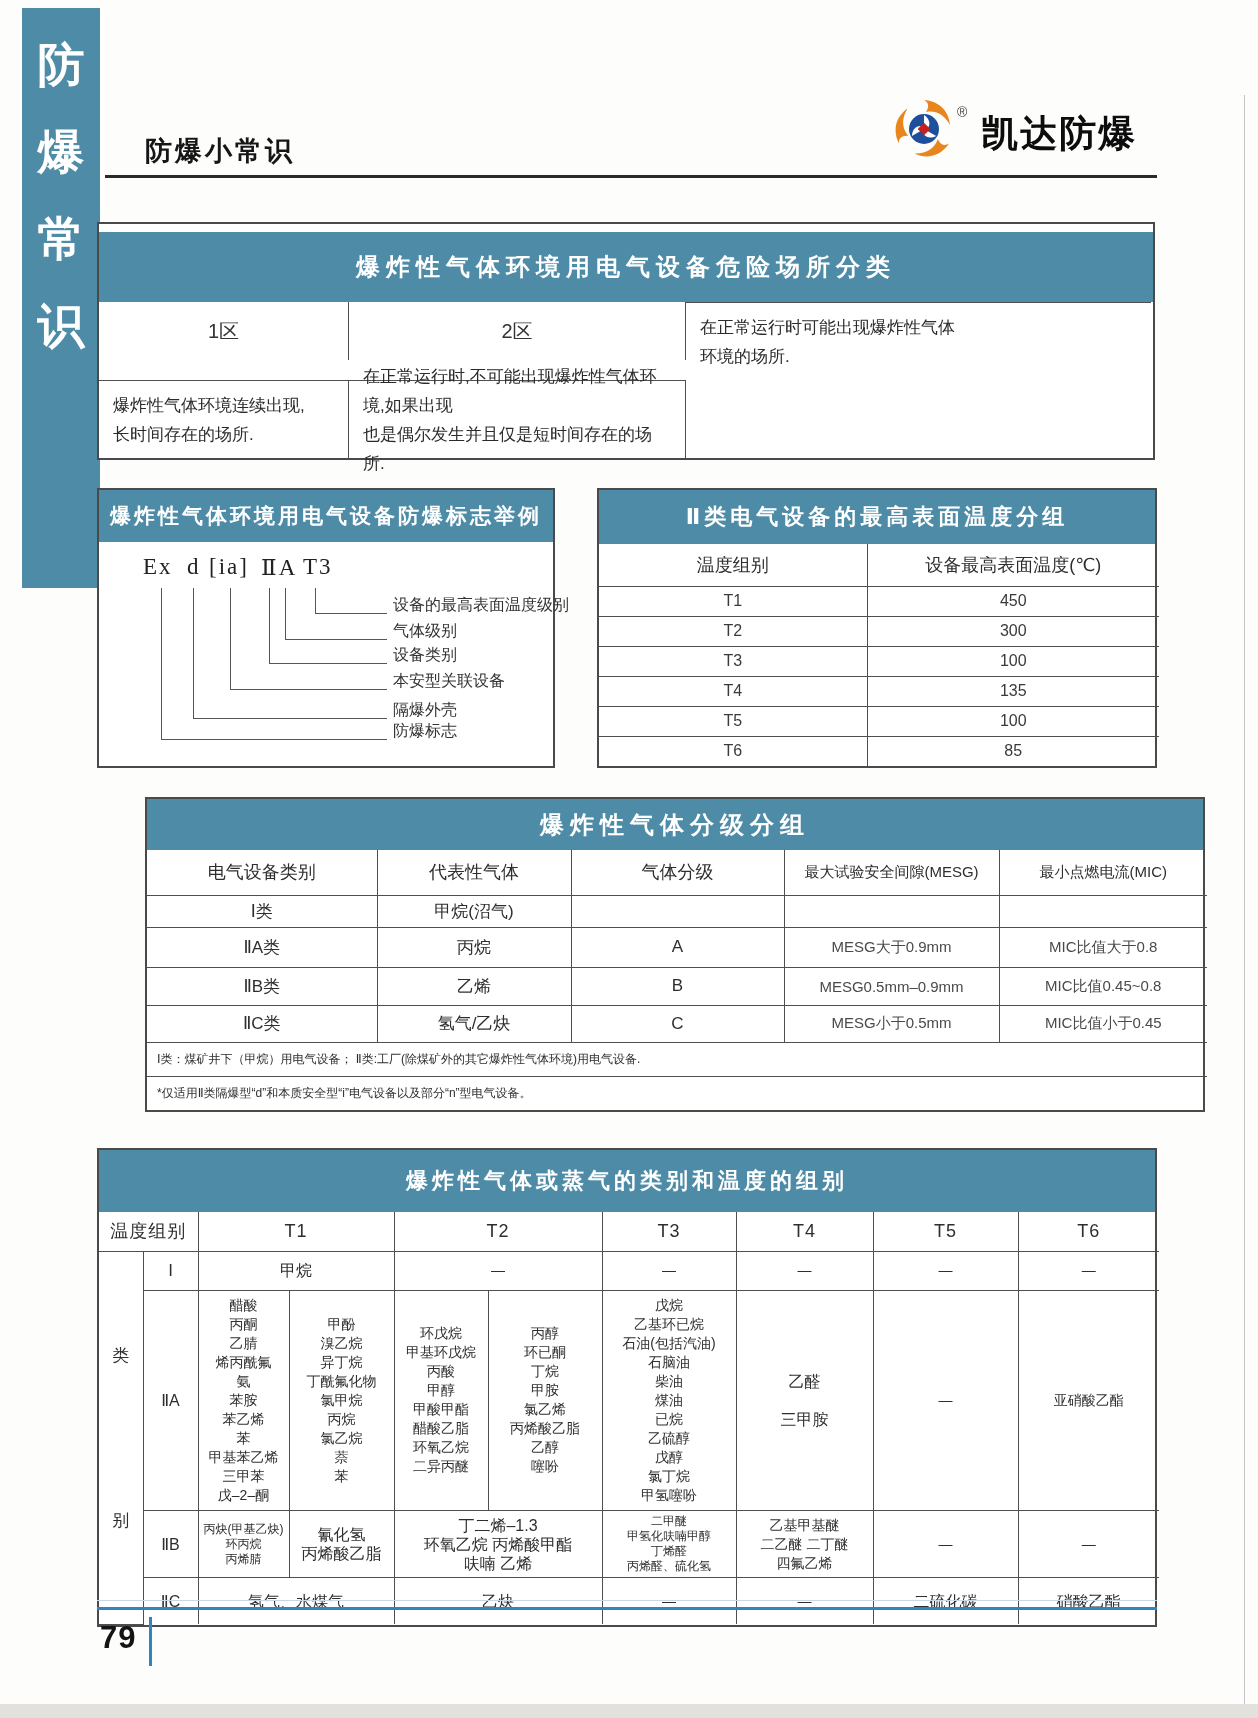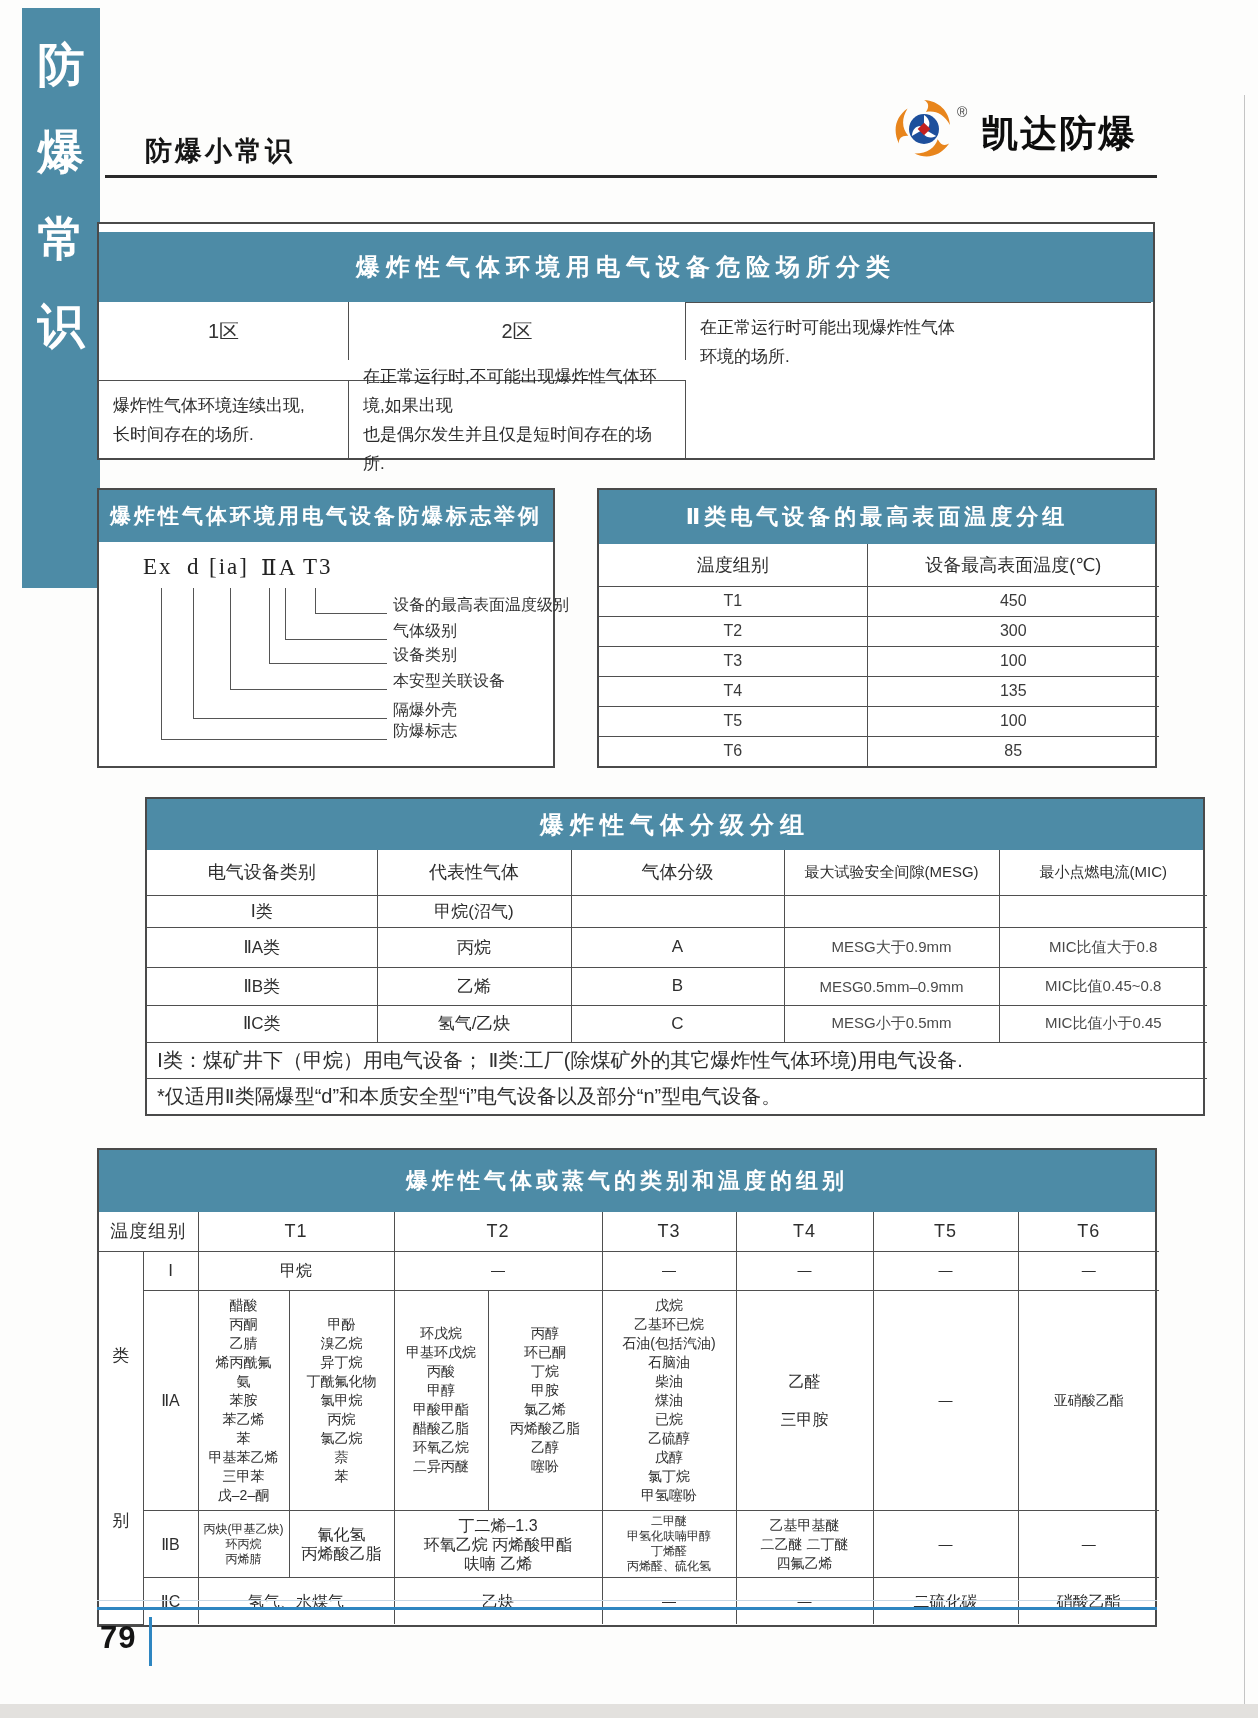--- a/index.html
+++ b/index.html
@@ -55,21 +55,21 @@
   .temp-table table td:first-child{border-left:none;} .temp-table table td:last-child{border-right:none;}
   .temp-table table tr:last-child td{border-bottom:none;} .temp-table table tr:first-child td{border-top:none;}
 
   
   .class-table{left:97px;top:797px;width:1060px;margin-left:48px;}
   .class-table .bar{height:51px;font-size:24px;letter-spacing:6px;}
   .class-table td{font-size:17px;}
   .class-table tr.th td{height:45px;font-size:18px;}
   .class-table tr.th td:nth-child(4),.class-table tr.th td:nth-child(5){font-size:15px;}
   .class-table .mesg{font-size:15px;color:#4a4a4a;}
-  .class-table tr.note td{text-align:left;padding:4px 10px;font-size:20px;height:34px;}
+  .class-table tr.note td{text-align:left;padding:4px 10px;font-size:12px;height:34px;}
   .class-table table td:first-child{border-left:none;} .class-table table td:last-child{border-right:none;}
   .class-table table tr:last-child td{border-bottom:none;} .class-table table tr:first-child td{border-top:none;}
 
   
   .group-table{left:97px;top:1148px;width:1060px;}
   .group-table .bar{height:62px;font-size:22px;letter-spacing:4px;}
   .group-table td{font-size:14px;line-height:19px;white-space:pre-line;padding:2px 1px;}
   .group-table tr.th td{font-size:18px;height:39px;letter-spacing:1px;}
   .group-table td.rl{font-size:16px;}
   .group-table td.small{font-size:12px;line-height:15px;}

